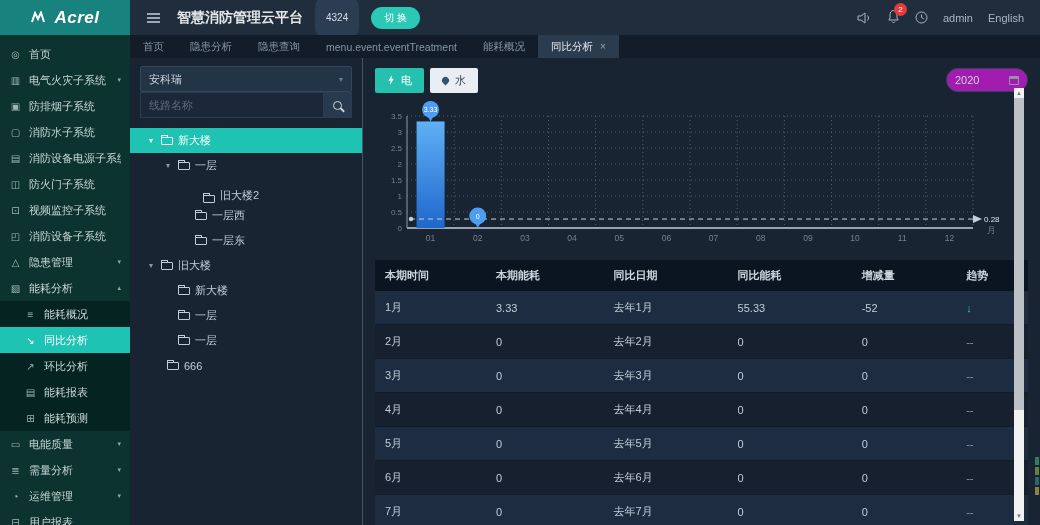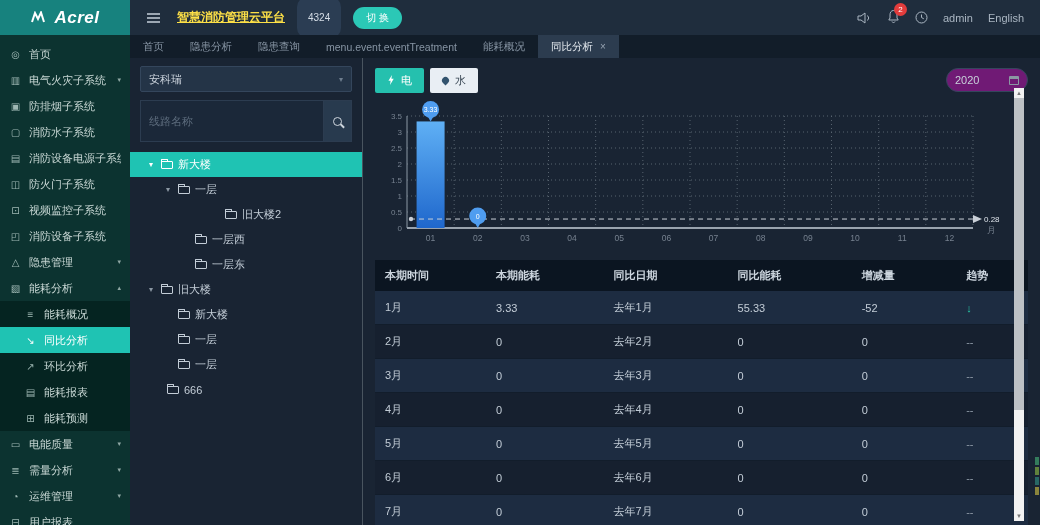--- a/index.html
+++ b/index.html
@@ -17,42 +17,42 @@
   .side-item .lbl { flex:1; overflow:hidden; }
   .side-item .caret { font-size:7px; color:#8fa8a4; }
   .submenu { background:#052421; }
   .submenu .side-item { padding-left:24px; }
   .submenu .side-item.active { background:#1fc3b3; color:#fff; }
   .submenu .side-item.active .ico { color:#fff; }
 
   
   .right-col { flex:1; display:flex; flex-direction:column; min-width:0; }
   .topbar { height:35px; background:#1f2d3d; display:flex; align-items:center; padding:0 16px; gap:12px; flex-shrink:0; }
-  .topbar .title { color:#fde047; font-weight:bold; font-size:12px; margin-left:4px;text-decoration:underline; }
+  .topbar .title { color:#e5e5e5; font-weight:bold; font-size:14px; margin-left:4px; }
   .badge-pill { background:#2b3d53; color:#d5dde6; font-size:10px; padding:15px 11px; border-radius:10px; }
   .switch-pill { background:#2bc8b6; color:#fff; font-size:10px; padding:4px 13px; border-radius:11px; cursor:pointer; }
   .top-right { margin-left:auto; display:flex; align-items:center; gap:15px; color:#aab6c2; font-size:11px; }
   .bell-wrap { position:relative; }
   .red-badge { position:absolute; top:-6px; right:-7px; background:#e23c3c; color:#fff; font-size:8px;
                width:13px; height:13px; border-radius:50%; display:flex; align-items:center; justify-content:center; }
 
   
   .tabbar { height:23px; background:#121d29; display:flex; flex-shrink:0; }
   .tab { padding:0 13px; font-size:10.5px; color:#8795a4; display:flex; align-items:center; gap:7px; cursor:pointer; white-space:nowrap; }
   .tab.active { background:#2c3c4f; color:#e8edf2; }
   .tab .close { font-size:10px; color:#97a4b2; }
 
   
   .content { flex:1; display:flex; background:#192433; position:relative; overflow:hidden; }
 
   .tree-panel { width:233px; flex-shrink:0; border-right:1px solid #49545f; padding:8px 10px; overflow:hidden; }
   .select-box { height:26px; background:#243447; border:1px solid #34465c; border-radius:2px; display:flex;
                 align-items:center; justify-content:space-between; padding:0 8px; color:#cdd5de; font-size:11px; cursor:pointer; }
   .select-box .chev { color:#6e7d8e; font-size:8px; }
-  .search-row { margin-top:8px; display:flex; height:42px; }
+  .search-row { display:flex; height:26px; }
   .search-row input { flex:1; background:#1b2839; border:1px solid #2c3c50; color:#cdd5de; font-size:11px; padding:0 8px; outline:none; min-width:0; }
   .search-row input::placeholder { color:#5c6b7c; }
   .search-btn { width:28px; background:#283a4e; border:1px solid #2c3c50; border-left:none; display:flex; align-items:center; justify-content:center; cursor:pointer; }
   .mag { position:relative; width:9px; height:9px; border:1.5px solid #cfd6de; border-radius:50%; }
   .mag::after { content:""; position:absolute; width:5px; height:1.5px; background:#cfd6de; transform:rotate(45deg); right:-4px; bottom:-2px; }
   .tree { margin:10px -10px 0; font-size:11px; color:#c3cdd7; }
   .tnode { height:25px; display:flex; align-items:center; gap:5px; cursor:pointer; }
   .tnode.selected { background:#1fc3b3; color:#fff; }
   .tnode .tcaret { width:10px; font-size:8px; color:#8b97a3; text-align:center; flex-shrink:0; }
   .tnode.selected .tcaret { color:#fff; }
@@ -60,21 +60,21 @@
   .folder::before { content:""; position:absolute; top:-3px; left:-1px; width:5px; height:2px;
                     border:1px solid currentColor; border-bottom:none; border-radius:1px 1px 0 0; }
 
   .main { flex:1; padding:8px 12px 0; display:flex; flex-direction:column; min-width:0; }
   .toolbar { display:flex; align-items:center; height:28px; flex-shrink:0; }
   .tool-btn { font-size:11px; padding:5px 12px; display:flex; gap:6px; align-items:center; border-radius:2px; cursor:pointer; border:none; }
   .btn-elec { background:#25c0ae; color:#fff; }
   .btn-water { background:#e9eef4; color:#33414f; margin-left:6px; }
   .bolt { width:8px; height:10px; background:#fff; clip-path:polygon(62% 0,18% 58%,45% 58%,38% 100%,84% 38%,55% 38%); }
   .drop { width:7px; height:7px; background:#33536e; border-radius:50% 50% 50% 0; transform:rotate(-45deg); }
-  .year-select { margin-left:auto; width:82px; height:24px; background:#701a75; border:1px solid #34465c; color:#c8d1da;
+  .year-select { margin-left:auto; width:82px; height:24px; background:#a21caf; border:1px solid #34465c; color:#c8d1da;
                  font-size:11px; display:flex; align-items:center; justify-content:space-between; padding:0 8px; border-radius:12px; cursor:pointer; }
   .cal { width:10px; height:9px; border:1px solid #8b97a3; border-top-width:3px; border-radius:1px; }
 
   .chart-wrap { height:150px; margin-top:6px; flex-shrink:0; overflow:hidden; }
 
   table.cmp { margin-top:10px; width:100%; border-collapse:collapse; font-size:11px; table-layout:fixed; }
   table.cmp th { background:#0b1521; color:#ccd5de; font-weight:bold; text-align:left; padding:8px 10px;margin-left:45px; }
   table.cmp td { padding:9px 10px; color:#c3cdd7; border-bottom:1px solid #121d2b; overflow:hidden; white-space:nowrap; }
   tr.r-odd { background:#1d2c41; }
   tr.r-even { background:#16202f; }
@@ -259,21 +259,21 @@
             <div class="tnode selected" style="padding-left: 16px;">
               <span class="tcaret">▾</span>
               <span class="folder"></span>
               <span>新大楼</span>
             </div>
             <div class="tnode" style="padding-left: 33px;">
               <span class="tcaret">▾</span>
               <span class="folder"></span>
               <span>一层</span>
             </div>
-            <div class="tnode" style="padding-left: 80px;">
+            <div class="tnode" style="padding-left: 58px; align-items: flex-end;">
               <span class="tcaret"></span>
               <span class="folder"></span>
               <span>旧大楼2</span>
             </div>
             <div class="tnode" style="padding-left: 50px;">
               <span class="tcaret"></span>
               <span class="folder"></span>
               <span>一层西</span>
             </div>
             <div class="tnode" style="padding-left: 50px;">

